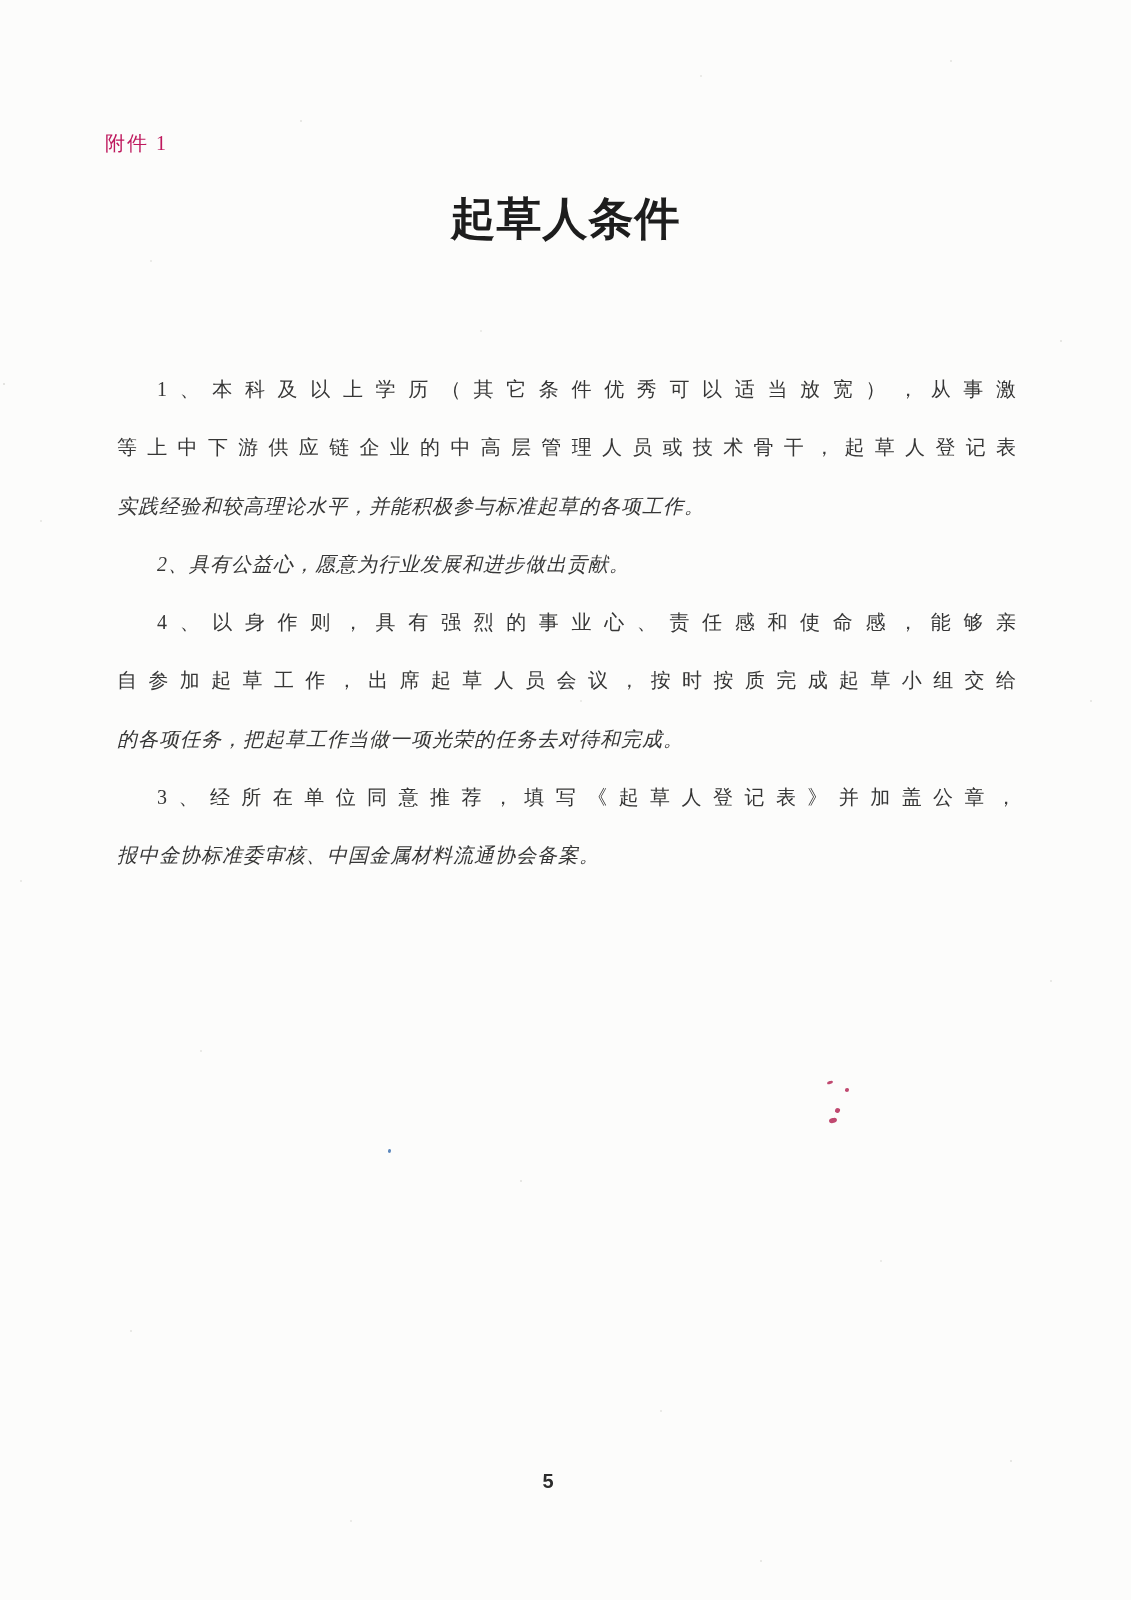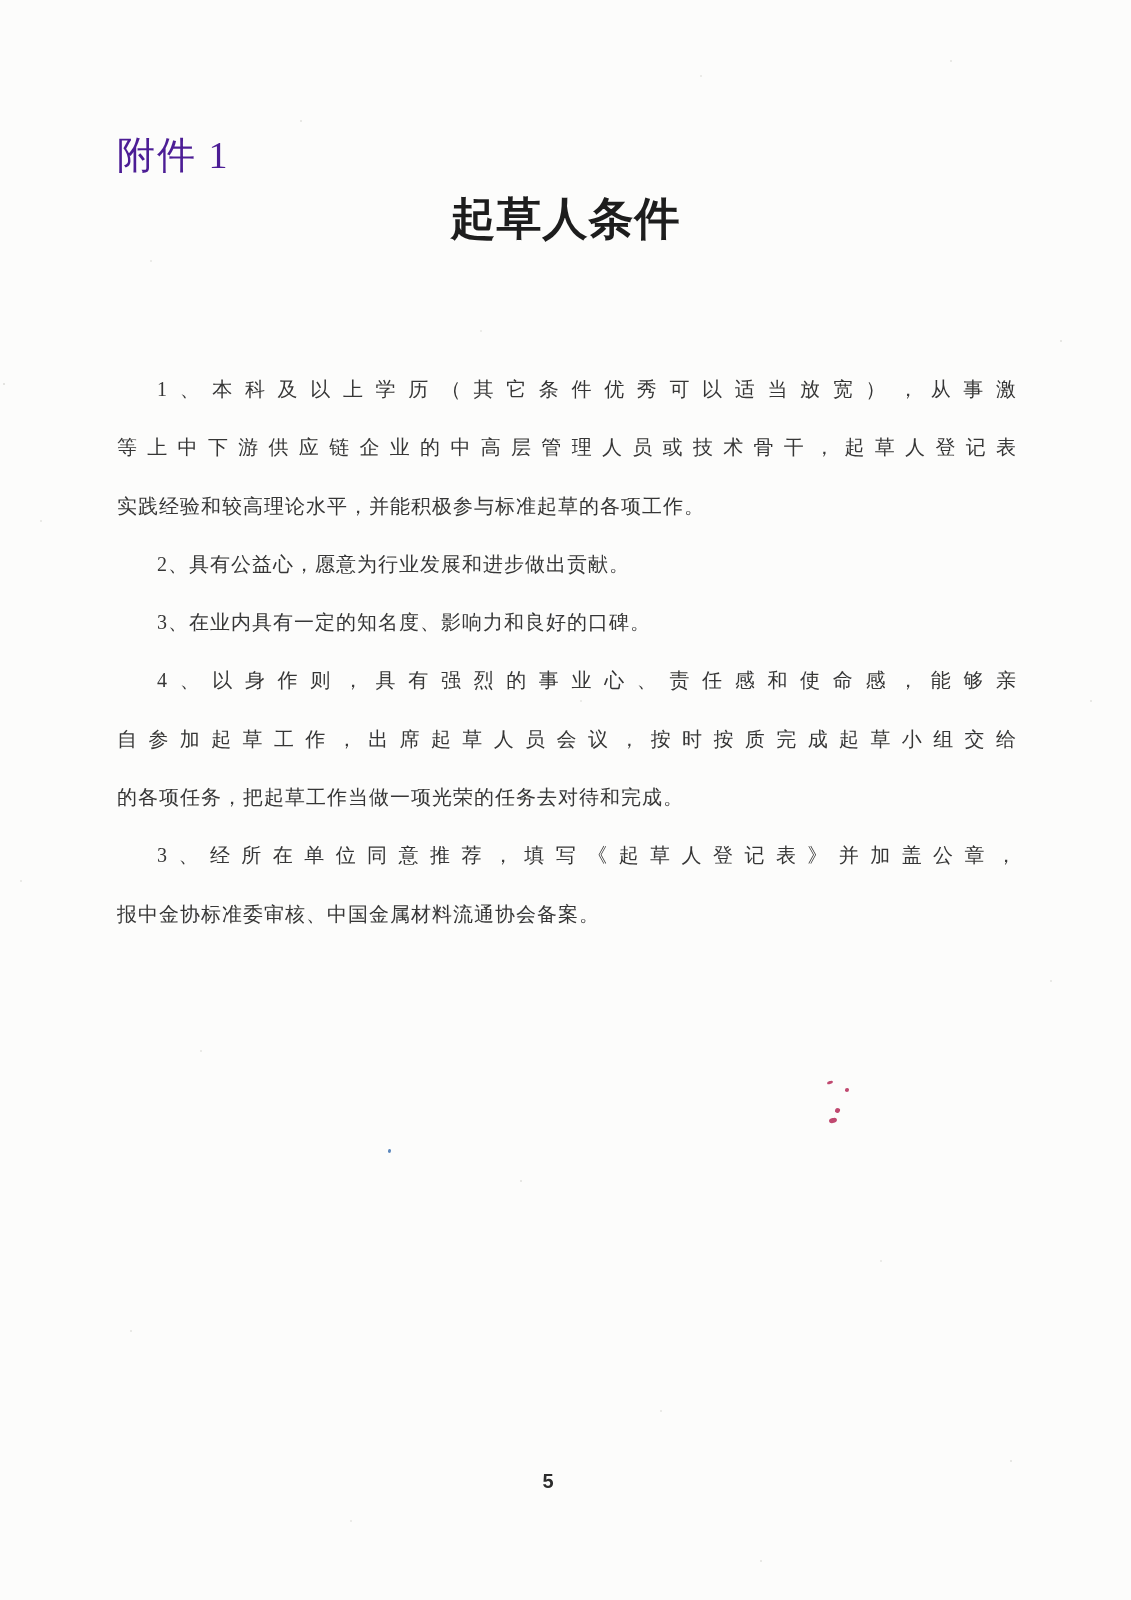--- a/index.html
+++ b/index.html
@@ -27,25 +27,25 @@
       400px -45px 0 #e6e6e2, 650px -60px 0 #e3e3df, -150px 140px 0 #e6e6e2,
       760px 220px 0 #e0e0dc, -260px 400px 0 #e4e4e0, 790px 580px 0 #e2e2de,
       -100px 930px 0 #e5e5e1, 220px 1060px 0 #e1e1dd, 580px 1140px 0 #e6e6e2,
       -170px 1210px 0 #e3e3df, 360px 1290px 0 #e5e5e1, 710px 1340px 0 #e0e0dc,
       50px 1400px 0 #e6e6e2, 460px 1440px 0 #e2e2de, -280px 760px 0 #e4e4e0,
       750px 860px 0 #e3e3df, 180px 210px 0 #e7e7e3, -297px 263px 0 #dcdcd8,
       280px 580px 0 #e6e6e2, -120px 1480px 0 #e4e4e0;
   }
   .attachment-label {
     position: absolute;
-    left: 117px;
+    left: 105px;
     top: 130px;
-    font-size: 38px;
+    font-size: 20px;
     letter-spacing: 2px;
-    color: #4c1d95;
+    color: #be185d;
   }
   .doc-title {
     position: absolute;
     left: 0;
     top: 188px;
     width: 100%;
     margin: 0;
     text-align: center;
     font-size: 45px;
     font-weight: 700;
@@ -66,20 +66,21 @@
   }
   .doc-body .line {
     text-align: justify;
     text-align-last: justify;
     white-space: nowrap;
   }
   .doc-body .line.first { text-indent: 2em; }
   .doc-body .line.last {
     text-align-last: left;
     white-space: normal;
+    font-style: italic;
   }
   .page-number {
     position: absolute;
     left: 0;
     top: 1470px;
     width: 1096px;
     text-align: center;
     font-size: 20px;
     font-weight: 600;
     color: #2c2c2c;
@@ -107,21 +108,20 @@
 
   <h1 class="doc-title">
     <span>起草人条件</span>
   </h1>
 
   <div class="doc-body">
       <div class="line first">1、本科及以上学历（其它条件优秀可以适当放宽），从事激</div>
       <div class="line">等上中下游供应链企业的中高层管理人员或技术骨干，起草人登记表</div>
       <div class="line last">实践经验和较高理论水平，并能积极参与标准起草的各项工作。</div>
       <div class="line first last">2、具有公益心，愿意为行业发展和进步做出贡献。</div>
-      <div class="line first last">3、在业内具有一定的知名度、影响力和良好的口碑。</div>
       <div class="line first">4、以身作则，具有强烈的事业心、责任感和使命感，能够亲</div>
       <div class="line">自参加起草工作，出席起草人员会议，按时按质完成起草小组交给</div>
       <div class="line last">的各项任务，把起草工作当做一项光荣的任务去对待和完成。</div>
       <div class="line first">3、经所在单位同意推荐，填写《起草人登记表》并加盖公章，</div>
       <div class="line last">报中金协标准委审核、中国金属材料流通协会备案。</div>
     </div>
 
   <div class="speck s1" style="background: rgb(185, 53, 96);"></div>
   <div class="speck s2" style="background: rgb(185, 53, 96);"></div>
   <div class="speck s3" style="background: rgb(185, 53, 96);"></div>

